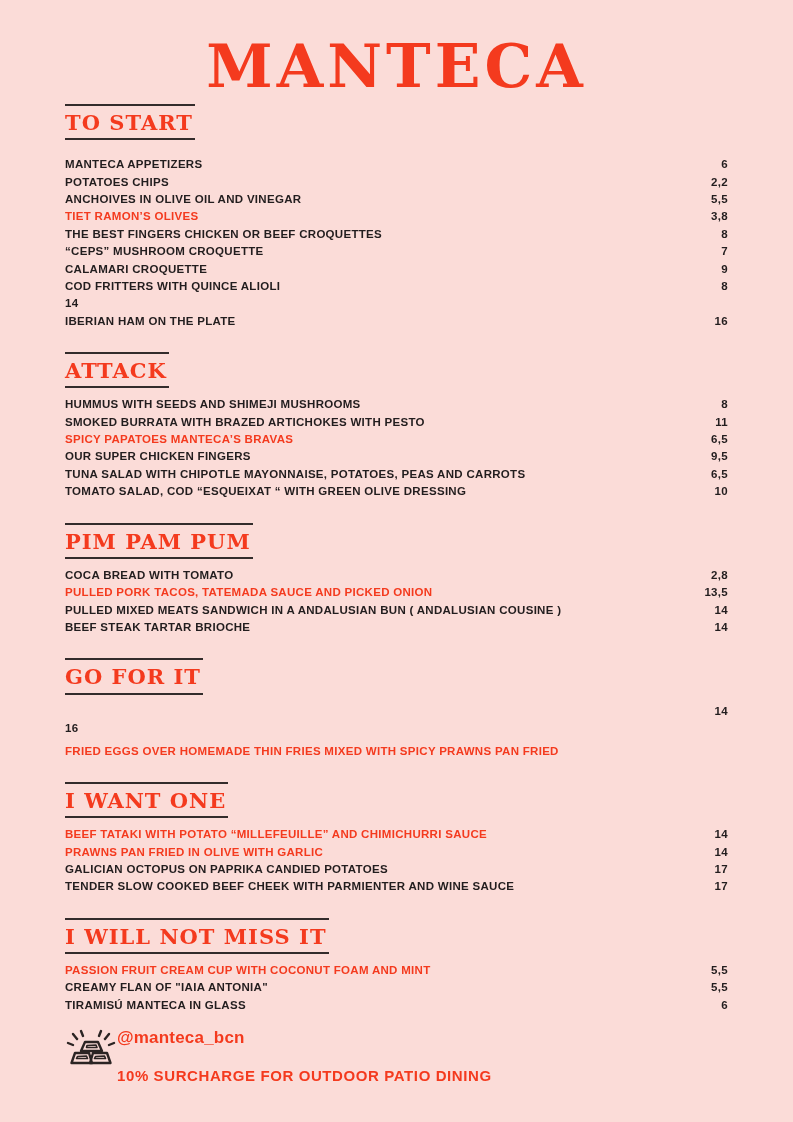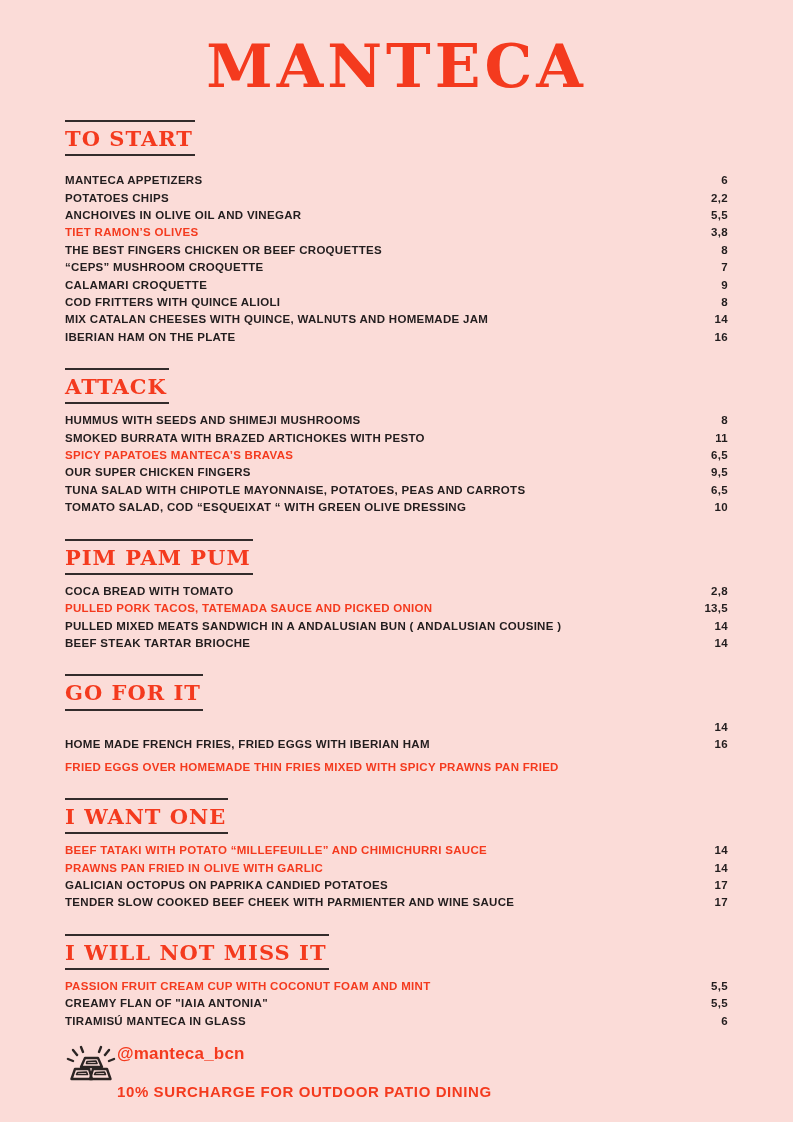--- a/index.html
+++ b/index.html
@@ -21,21 +21,21 @@
   }
   h1.title{
     font-family:"DejaVu Serif",serif;
     font-weight:900;
     color:var(--accent);
     text-align:center;
     font-size:60px;
     line-height:1.0;
     letter-spacing:4px;
   }
-  .menu{margin-top:24px;}
+  .menu{margin-top:8px;}
   .sec-head{
     display:inline-block;
     font-family:"DejaVu Serif",serif;
     font-weight:900;
     color:var(--accent);
     font-size:21px;
     line-height:1.1;
     letter-spacing:1px;
     border-top:2px solid #332c2b;
     border-bottom:2px solid #332c2b;
@@ -116,21 +116,20 @@
           </li>
           <li class="row">
             <span class="nm">CALAMARI CROQUETTE</span>
             <span class="pr">9</span>
           </li>
           <li class="row">
             <span class="nm">COD FRITTERS WITH QUINCE ALIOLI</span>
             <span class="pr">8</span>
           </li>
           <li class="row">
-            <span class="nm">MIX CATALAN CHEESES WITH QUINCE, WALNUTS AND HOMEMADE JAM</span>
             <span class="pr">14</span>
           </li>
           <li class="row">
             <span class="nm">IBERIAN HAM ON THE PLATE</span>
             <span class="pr">16</span>
           </li>
         </ul></section>
       <section><h2 class="sec-head">ATTACK</h2><ul class="items">
           <li class="row">
             <span class="nm">HUMMUS WITH SEEDS AND SHIMEJI MUSHROOMS</span>
@@ -174,21 +173,20 @@
             <span class="nm">BEEF STEAK TARTAR BRIOCHE</span>
             <span class="pr">14</span>
           </li>
         </ul></section>
       <section><h2 class="sec-head">GO FOR IT</h2><ul class="items">
           <li class="row">
             <span class="nm"></span>
             <span class="pr">14</span>
           </li>
           <li class="row">
-            <span class="nm">HOME MADE FRENCH FRIES, FRIED EGGS WITH IBERIAN HAM</span>
             <span class="pr">16</span>
           </li>
           <li class="row hot">
             <span class="nm">FRIED EGGS OVER HOMEMADE THIN FRIES MIXED WITH SPICY PRAWNS PAN FRIED</span>
             <span class="pr"></span>
           </li>
         </ul></section>
       <section><h2 class="sec-head">I WANT ONE</h2><ul class="items">
           <li class="row hot">
             <span class="nm">BEEF TATAKI WITH POTATO “MILLEFEUILLE” AND CHIMICHURRI SAUCE</span>

